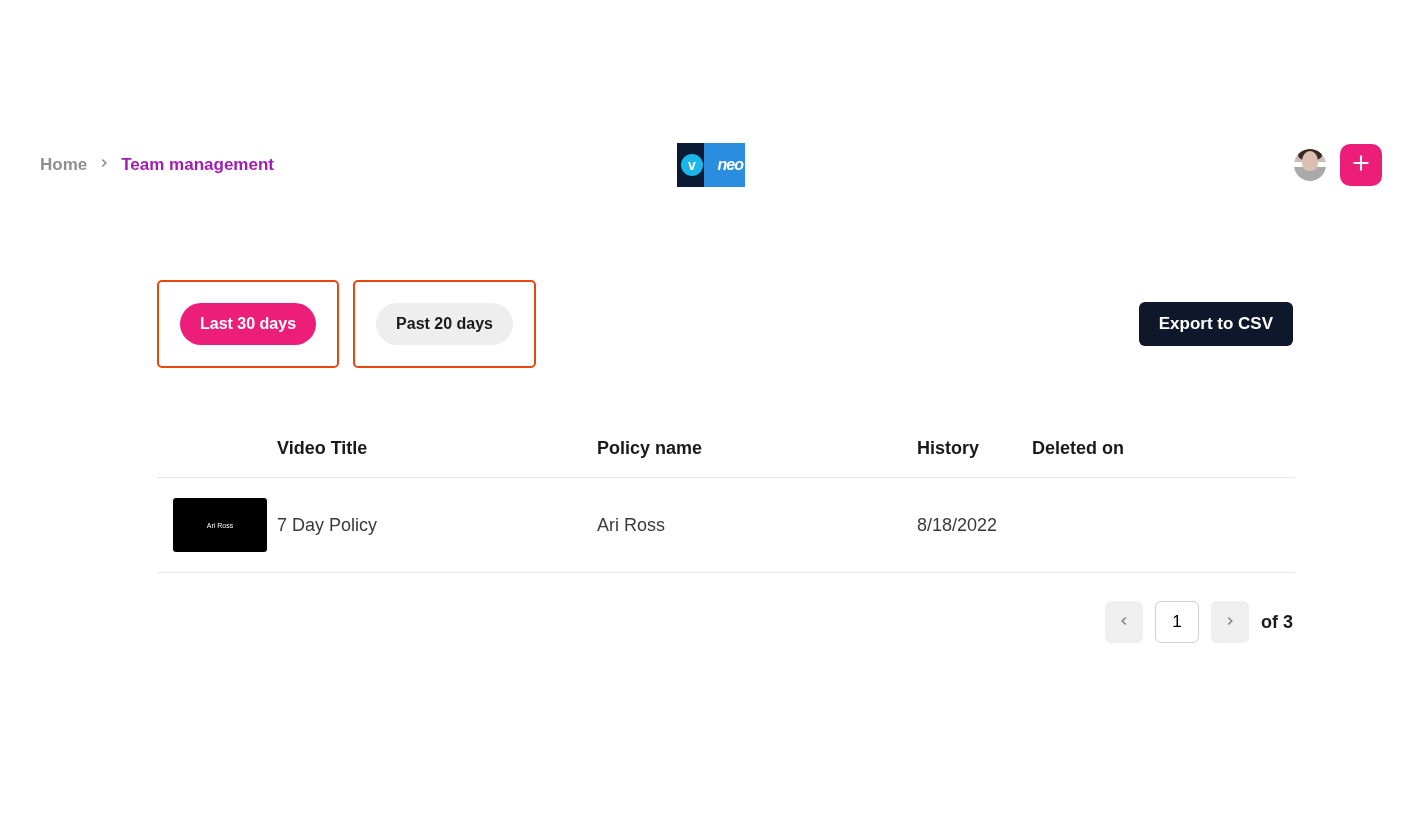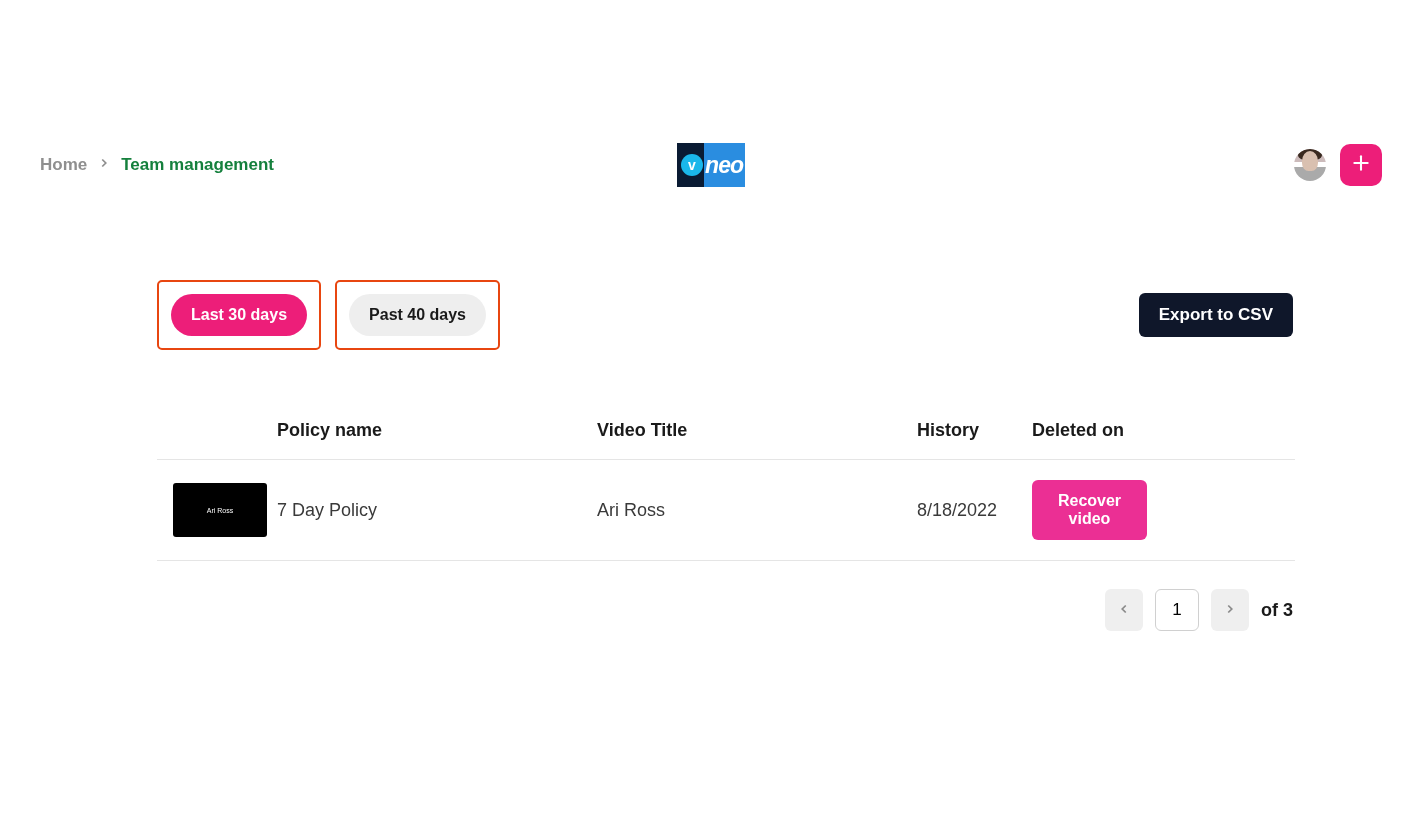--- a/index.html
+++ b/index.html
@@ -9,47 +9,47 @@
     height: 90px;
     padding: 0 40px;
     display: flex;
     align-items: center;
     justify-content: space-between;
     margin-top: 120px;
   }
   .breadcrumb { display: flex; align-items: center; gap: 10px; font-size: 17px; font-weight: 700; }
   .breadcrumb a { color: #8f8f8f; text-decoration: none; }
   .breadcrumb .sep svg { width: 14px; height: 14px; }
-  .breadcrumb .current { color: #15803d; }
+  .breadcrumb .current { color: #a21caf; }
   .logo-center {
     position: absolute; left: 50%; transform: translateX(-50%);
     width: 68px; height: 44px;
     background: linear-gradient(90deg, #0a1b33 0 40%, #2a8de0 40% 100%);
     display: flex; align-items: center; justify-content: flex-start; padding-left: 4px;
   }
   .logo-center .circ { width: 22px; height: 22px; border-radius: 50%; background: #1ab7ea; display:flex; align-items:center; justify-content:center; color:#fff; font-weight:700; font-size:14px;}
-  .logo-center .txt { position:absolute; right:2px; color:#fff; font-style:italic; font-size:23px; font-weight:600; letter-spacing:-1px;}
+  .logo-center .txt { position:absolute; right:2px; color:#fff; font-style:italic; font-size:16px; font-weight:600; letter-spacing:-1px;}
   .top-right { display: flex; align-items: center; gap: 14px; }
   .avatar { width: 32px; height: 32px; border-radius: 50%; background: linear-gradient(180deg, #cbb 0 40%, #fff 40% 55%, #aaa 55% 100%); overflow:hidden; position:relative;}
   .avatar::after{content:"";position:absolute;top:2px;left:8px;width:16px;height:20px;border-radius:50% 50% 40% 40%;background:#d9c0b0;}
   .avatar::before{content:"";position:absolute;top:0;left:4px;width:24px;height:12px;border-radius:50%;background:#3a2a20;}
   .plus-btn {
     width: 42px; height: 42px; border-radius: 10px; background: #ed1e79; display:flex; align-items:center; justify-content:center; cursor:pointer;
   }
   .plus-btn svg { width: 20px; height: 20px; stroke: #fff; }
 
   .content { padding: 70px 0 0 157px; max-width: 1295px; }
 
   h1.page-title { font-size: 28px; font-weight: 800; letter-spacing: -0.5px; margin-bottom: 12px; }
   .subtitle { font-size: 19px; color: #1a1a1a; margin-bottom: 60px; }
 
   .filter-row { display: flex; align-items: center; justify-content: space-between; padding-right: 2px; margin-bottom: 70px; }
   .filter-left { display: flex; gap: 14px; }
 
-  .hl-box { border: 2.5px solid #e84610; border-radius: 5px; padding: 12px; display:inline-flex; }
+  .hl-box { border: 2.5px solid #e84610; border-radius: 5px; padding: 21px; display:inline-flex; }
 
   .pill {
     border: none; border-radius: 999px; padding: 12px 20px; font-size: 16px; font-weight: 700; cursor: pointer;
   }
   .pill.active { background: #ed1e79; color: #fff; }
   .pill.inactive { background: #eeeeee; color: #1a1a1a; }
 
   .export-btn {
     background: #0f172a; color: #fff; border: none; border-radius: 6px; padding: 12px 20px; font-size: 17px; font-weight: 700; cursor:pointer;
   }
@@ -100,41 +100,40 @@
 </div>
 
 <div class="content">
 
   <div class="filter-row">
     <div class="filter-left">
       <span class="hl-box">
         <button class="pill active">Last 30 days</button>
       </span>
       <span class="hl-box">
-        <button class="pill inactive">Past 40 days</button>
+        <button class="pill inactive">Past 20 days</button>
       </span>
     </div>
     <button class="export-btn">Export to CSV</button>
   </div>
 
   <div class="table">
     <div class="thead">
       <div></div>
+      <div>Video Title</div>
       <div>Policy name</div>
-      <div>Video Title</div>
       <div>History</div>
       <div>Deleted on</div>
       <div></div>
     </div>
     <div class="trow">
       <div class="thumb">Ari Ross</div>
       <div>7 Day Policy</div>
       <div>Ari Ross</div>
       <div>8/18/2022</div>
-      <button class="recover-btn">Recover video</button>
     </div>
   </div>
 
   <div class="pager">
     <button class="pg-btn">
       <span>
         <svg viewBox="0 0 24 24" fill="none" stroke="#8a8a8a" stroke-width="3">
             <polyline points="15 6 9 12 15 18"></polyline>
           </svg>
       </span>

